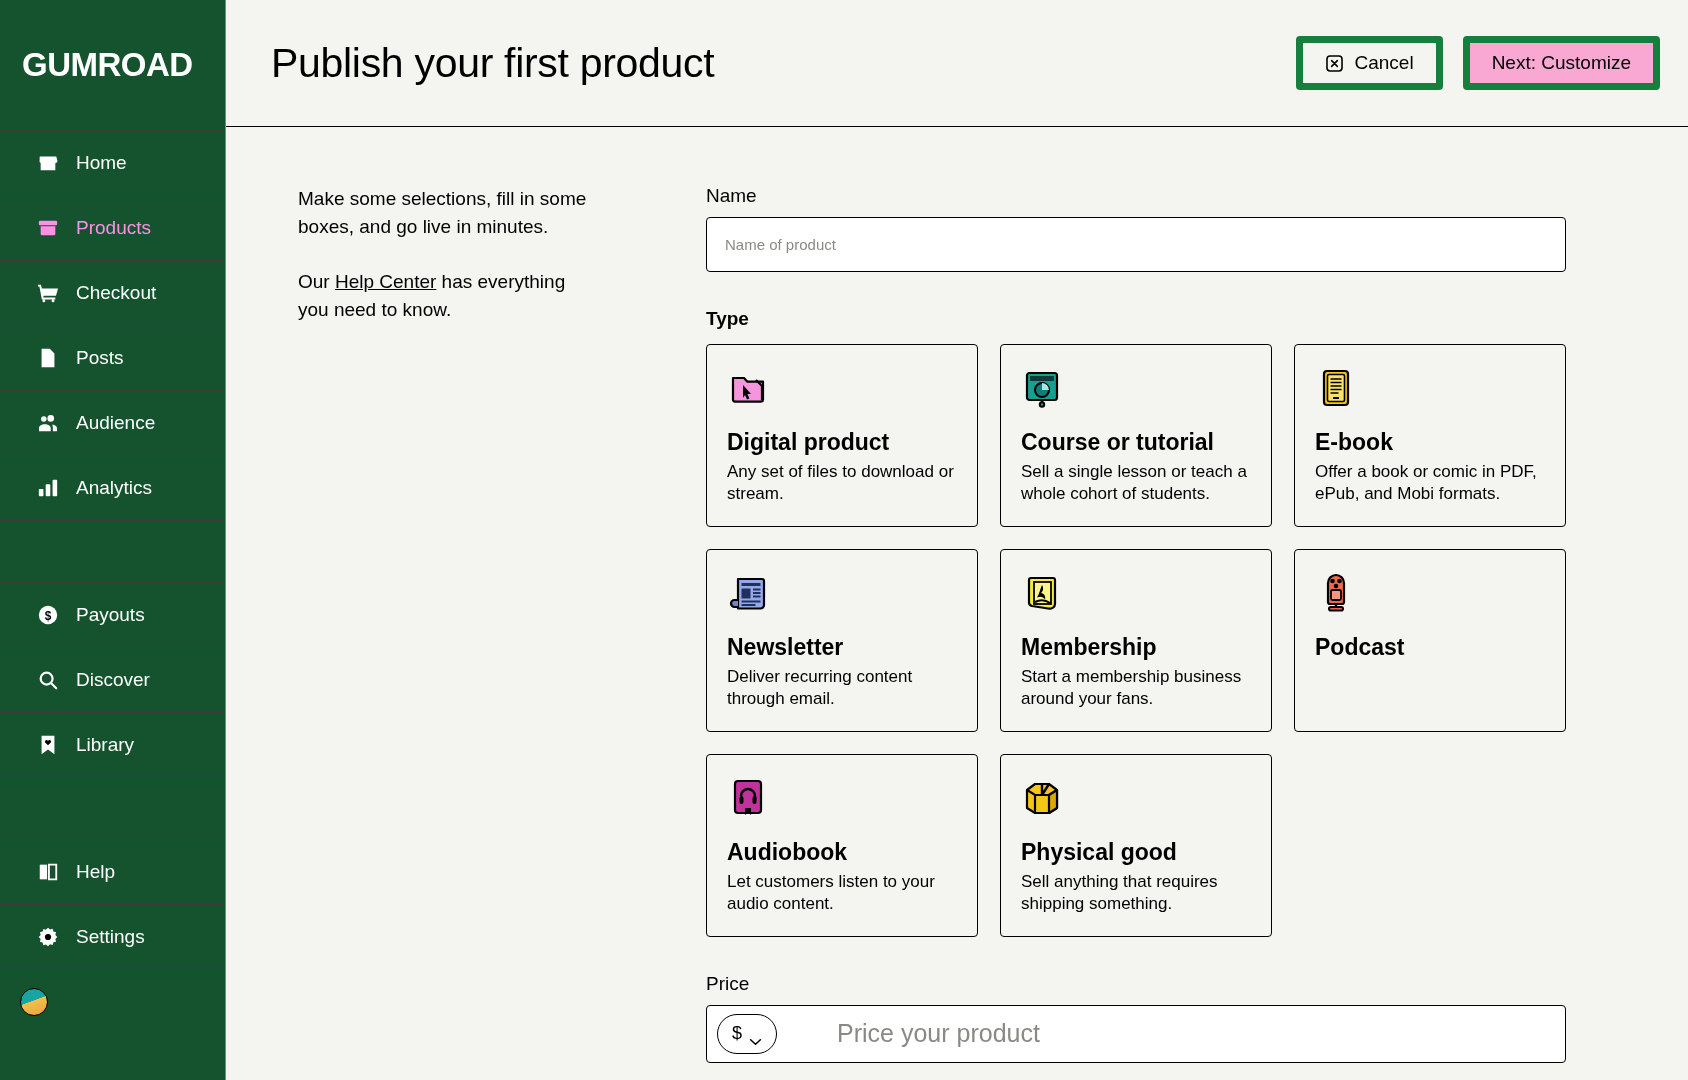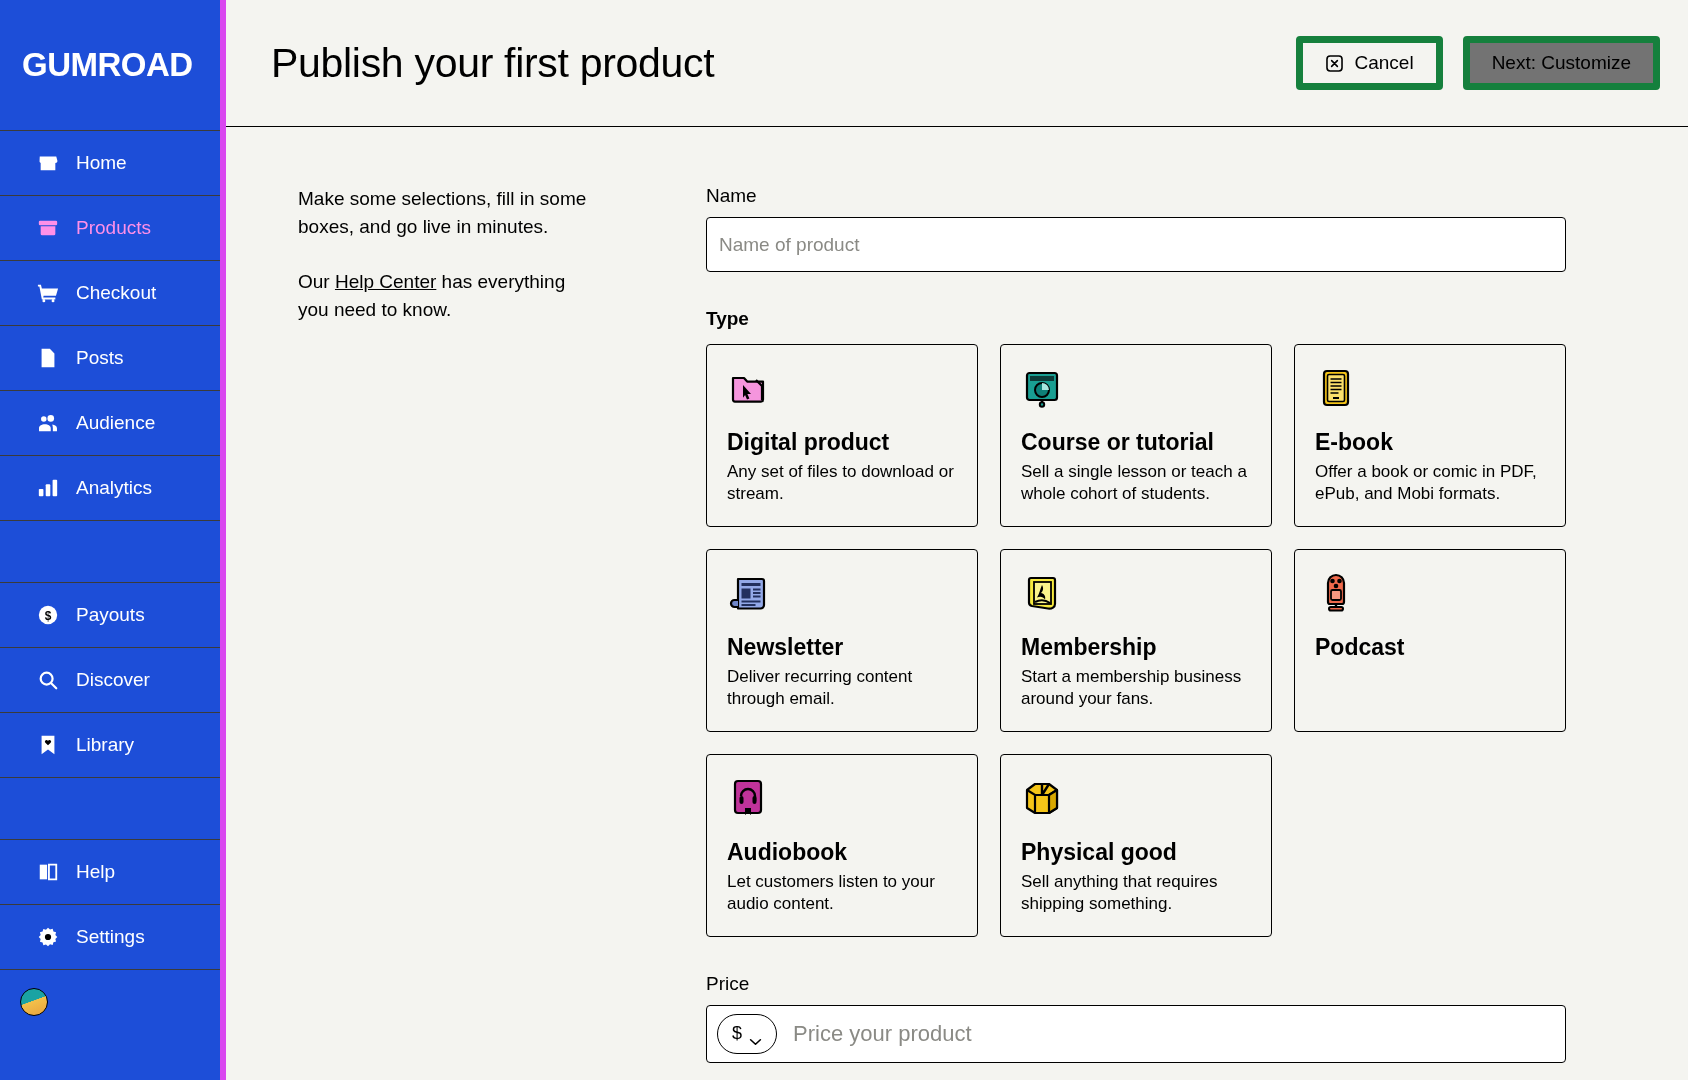--- a/index.html
+++ b/index.html
@@ -8,23 +8,23 @@
     overflow: hidden;
     font-family: "Liberation Sans", sans-serif;
     background: #f4f4f0;
     color: #000;
   }
   .app { display: flex; width: 1688px; height: 1080px; }
 
   
   .sidebar {
     width: 226px; min-width: 226px; height: 1080px;
-    background: #1d4ed8; color: #fff;
+    background: #14532d; color: #fff;
     display: flex; flex-direction: column;
-    border-right: 6px solid #d946ef;
+    border-right: 1px solid #d946ef;
   }
   .logo-box {
     height: 130px; display: flex; align-items: center;
     padding-left: 22px;
   }
   .logo-text {
     font-size: 33px; font-weight: 700; letter-spacing: -0.5px;
     color: #fff; font-family: "Liberation Sans", sans-serif;
   }
   .nav-item {
@@ -62,41 +62,41 @@
     color: #000;
   }
   .topbar-actions { display: flex; align-items: center; gap: 20px; }
   .btn {
     display: inline-flex; align-items: center; gap: 10px;
     height: 54px; padding: 0 22px;
     border: 7px solid #15803d; border-radius: 4px;
     font-size: 19px; background: #f4f4f0; color: #000;
     cursor: pointer; font-family: "Liberation Sans", sans-serif;
   }
-  .btn-primary { background: #737373; }
+  .btn-primary { background: #f9a8d4; }
   .x-icon { width: 19px; height: 19px; }
 
   
   .content {
     flex: 1;
     display: flex;
     padding: 58px 28px 0 72px;
     gap: 108px;
     overflow: hidden;
   }
   .blurb { width: 300px; min-width: 300px; font-size: 19px; line-height: 1.45; color: #000; }
   .blurb p + p { margin-top: 28px; }
   .blurb a { color: #000; text-decoration: underline; }
 
   .form { flex: 1; max-width: 860px; }
   .field-label { font-size: 19px; margin-bottom: 10px; display: block; }
   .text-input {
     width: 100%; height: 55px;
     background: #fff; border: 1px solid #000; border-radius: 4px;
-    padding: 0 12px; font-size: 19px; color: #000;
+    padding: 0 18px; font-size: 15px; color: #000;
     font-family: "Liberation Sans", sans-serif;
   }
   .text-input::placeholder { color: #8a8a85; }
 
   .section { margin-top: 36px; }
   .section-title { font-size: 19px; font-weight: 700; margin-bottom: 14px; }
 
   .type-grid {
     display: grid; grid-template-columns: repeat(3, 1fr);
     gap: 22px;
@@ -121,22 +121,23 @@
   }
   .currency-pill {
     display: inline-flex; align-items: center; justify-content: center; gap: 7px;
     height: 40px; padding: 0 14px;
     border: 1px solid #000; border-radius: 24px;
     background: #fff; font-size: 18px; cursor: pointer;
   }
   .chev { width: 13px; height: 8px; }
   .price-input {
     flex: 1; border: none; outline: none; background: transparent;
-    font-size: 22px; padding: 0 16px; color: #c2410c;
+    font-size: 25px; padding: 0 16px; color: #c2410c;
     font-family: "Liberation Sans", sans-serif;
+    margin-left: 44px;
   }
   .price-input::placeholder { color: #8a8a85; }
 </style>
 </head>
 <body>
 
 <div class="app">
 
   <aside class="sidebar">
     <div class="logo-box">

